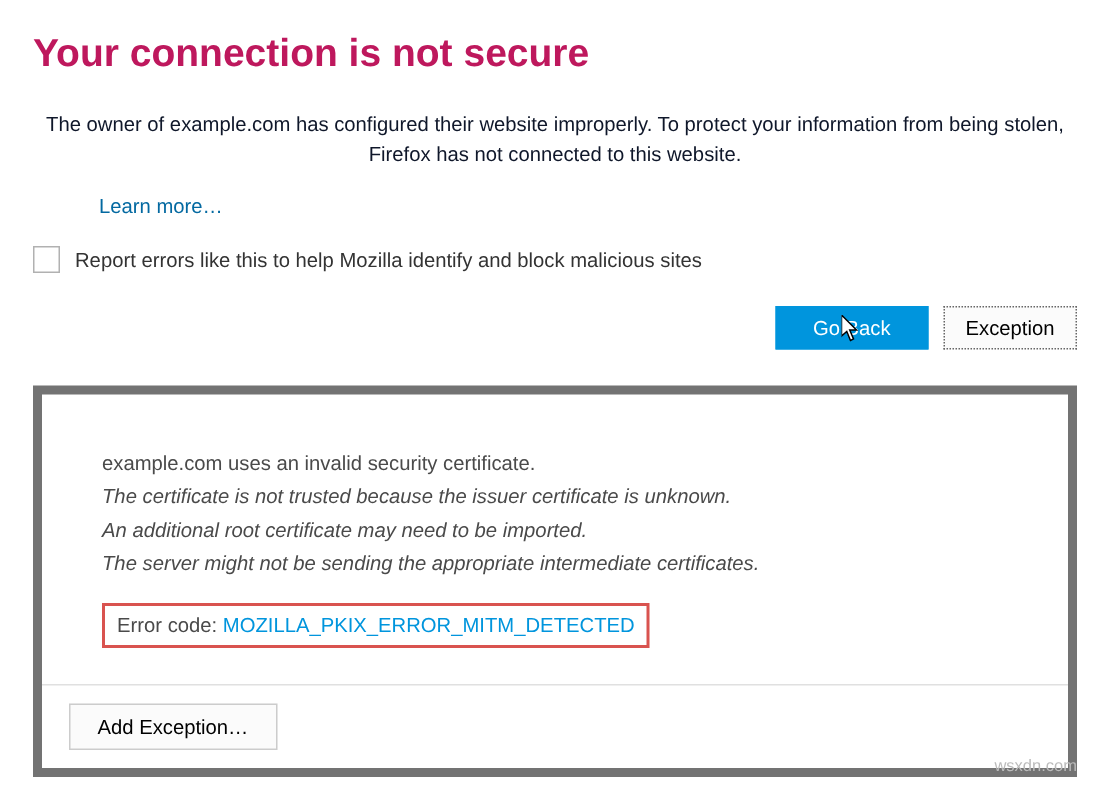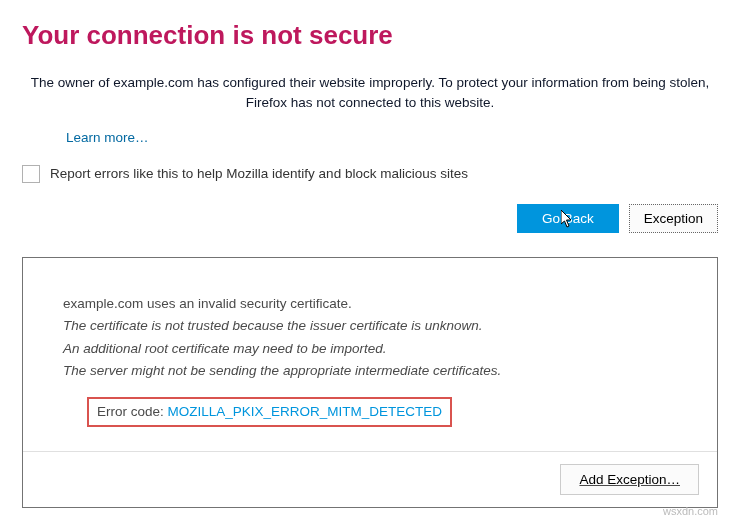--- a/index.html
+++ b/index.html
@@ -31,21 +31,20 @@
     .learn-more {
       color: #0369a1;
       text-decoration: none;
       display: inline-block;
       margin-bottom: 16px;
       cursor: pointer;
       margin-left: 44px;
     }
     .checkbox-row {
       display: flex;
-      align-items: center;
       gap: 10px;
       margin-bottom: 20px;
     }
     .checkbox {
       width: 18px;
       height: 18px;
       border: 1px solid #b1b1b1;
       background: #fff;
       cursor: pointer;
     }
@@ -74,53 +73,50 @@
       padding: 6px 14px;
     }
     .cursor-overlay {
       position: absolute;
       left: 50%;
       top: 50%;
       transform: translate(-50%, -50%);
       pointer-events: none;
     }
     .details-panel {
-      border: 1px solid #737373;
+      border: 6px solid #737373;
       background: #fff;
       padding: 36px 40px 18px 40px;
       color: #4a4a4a;
     }
     .details-panel p {
       margin-bottom: 2px;
     }
     .cert-msg {
       margin-bottom: 18px;
     }
     .cert-reasons {
       margin-bottom: 16px;
       font-style: italic;
     }
     .error-code-box {
       display: inline-block;
       border: 2px solid #d9534f;
       padding: 3px 8px;
       margin-bottom: 24px;
-      margin-left: 24px;
     }
     .error-code-link {
       color: #0095dd;
       text-decoration: none;
     }
     .panel-footer {
       border-top: 1px solid #e0e0e0;
       margin: 0 -40px -18px -40px;
       padding: 12px 18px;
       display: flex;
-      justify-content: flex-end;
-      text-decoration: underline;
     }
     .btn-exception {
       padding: 7px 18px;
       border: 1px solid #ccc;
       background: #fbfbfb;
       cursor: pointer;
       font-family: inherit;
       font-size: 13.5px;
     }
     .watermark {

